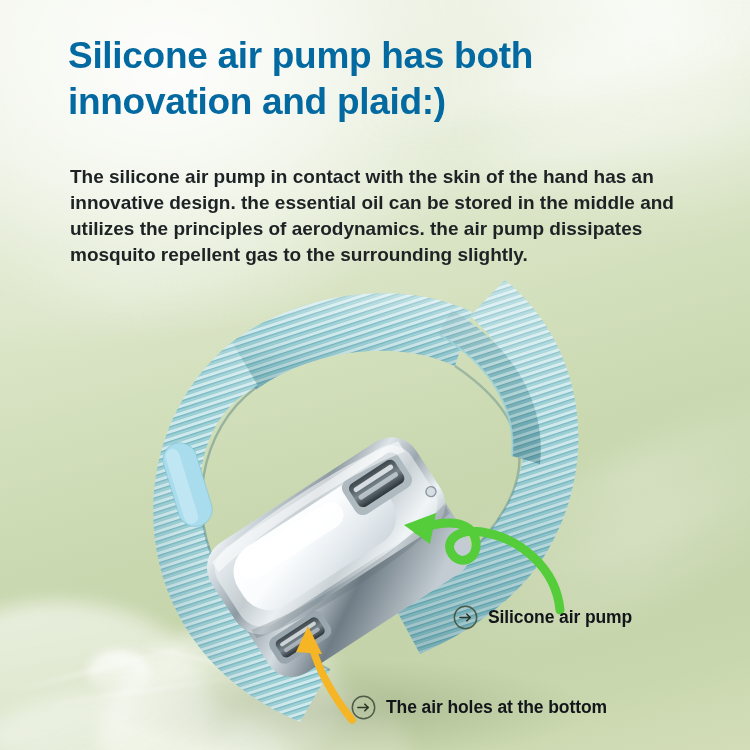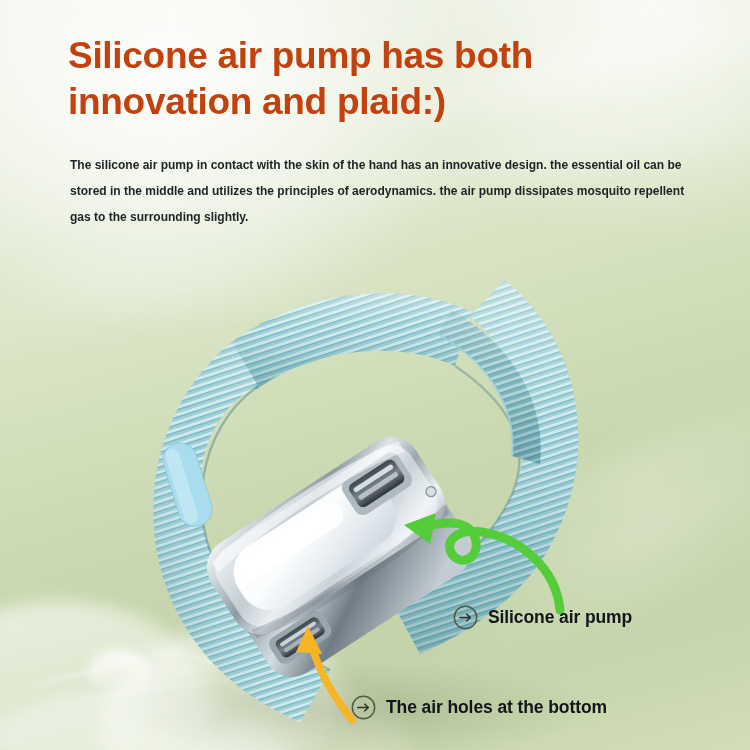--- a/index.html
+++ b/index.html
@@ -88,28 +88,28 @@
 
   
   .headline {
     position:absolute;
     left:68px; top:33px;
     width:610px;
     font-size:37px;
     line-height:46px;
     font-weight:bold;
     letter-spacing:-.3px;
-    color:#c2410c;
+    color:#0369a1;
     font-stretch:condensed;
   }
   .body-copy {
     position:absolute;
-    left:70px; top:152px;
+    left:70px; top:164px;
     width:620px;
-    font-size:12px;
+    font-size:19px;
     line-height:26px;
     font-weight:bold;
     color:#1d2224;
   }
 
   
   .bracelet { position:absolute; left:0; top:250px; width:750px; height:500px; }
 
   
   .callout {

